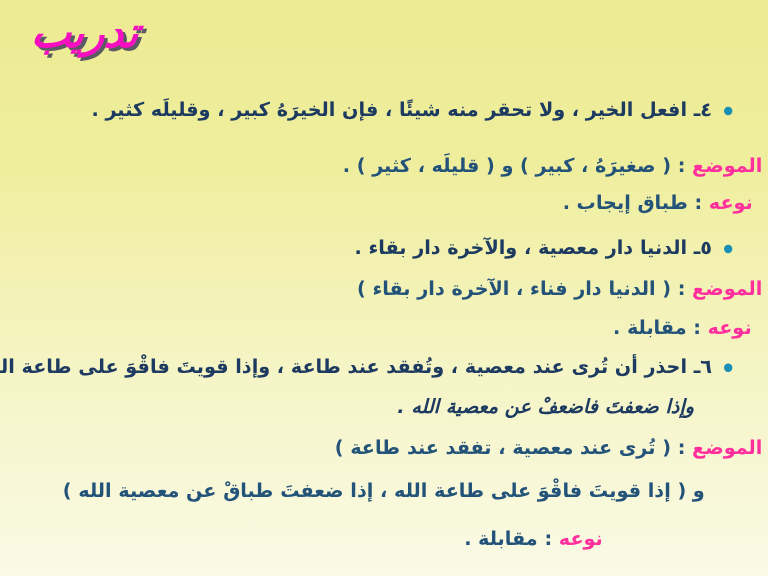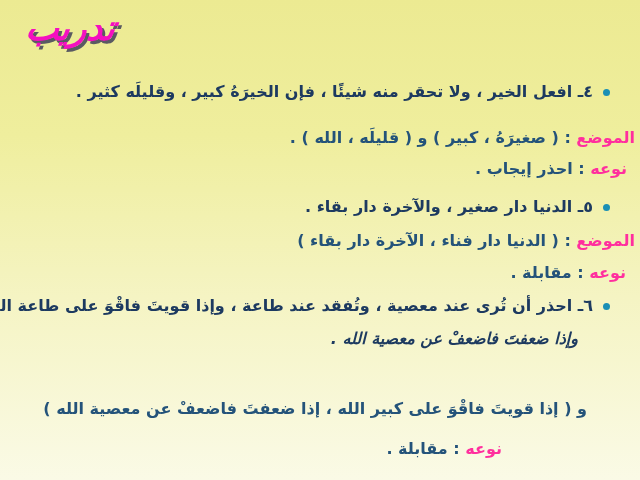--- a/index.html
+++ b/index.html
@@ -63,49 +63,52 @@
 
 <div class="slide">
 
   <div class="slide-title">تدريب</div>
 
   <div class="line l0">
     <span class="bullet-dot"></span><span class="bullet-text">٤ـ افعل الخير ، ولا تحقر منه شيئًا ، فإن الخيرَهُ كبير ، وقليلَه كثير .</span>
   </div>
 
   <div class="line l1">
-    <span class="lbl">الموضع</span><span class="content"> : </span><span class="content">( صغيرَهُ ، كبير ) و ( قليلَه ، الله ) .</span>
+    <span class="lbl">الموضع</span><span class="content"> : </span><span class="content">( صغيرَهُ ، كبير ) و ( قليلَه ، كثير ) .</span>
   </div>
 
   <div class="line l2">
-    <span class="lbl">نوعه</span><span class="content"> : </span><span class="content">احذر إيجاب .</span>
+    <span class="lbl">نوعه</span><span class="content"> : </span><span class="content">طباق إيجاب .</span>
   </div>
 
   <div class="line l3">
-    <span class="bullet-dot"></span><span class="bullet-text">٥ـ الدنيا دار صغير ، والآخرة دار بقاء .</span>
+    <span class="bullet-dot"></span><span class="bullet-text">٥ـ الدنيا دار معصية ، والآخرة دار بقاء .</span>
   </div>
 
   <div class="line l4">
     <span class="lbl">الموضع</span><span class="content"> : </span><span class="content">( الدنيا دار فناء ، الآخرة دار بقاء )</span>
   </div>
 
   <div class="line l5">
     <span class="lbl">نوعه</span><span class="content"> : </span><span class="content">مقابلة .</span>
   </div>
 
   <div class="line l6">
     <span class="bullet-dot"></span><span class="bullet-text">٦ـ احذر أن تُرى عند معصية ، وتُفقد عند طاعة ، وإذا قويتَ فاقْوَ على طاعة الله ،</span>
   </div>
 
   <div class="line l7">
     <span class="bullet-text">وإذا ضعفتَ فاضعفْ عن معصية الله .</span>
   </div>
 
+  <div class="line l8">
+    <span class="lbl">الموضع</span><span class="content"> : </span><span class="content">( تُرى عند معصية ، تفقد عند طاعة )</span>
+  </div>
 
   <div class="line l9">
-    <span class="content">و ( إذا قويتَ فاقْوَ على كبير الله ، إذا ضعفتَ فاضعفْ عن معصية الله )</span>
+    <span class="content">و ( إذا قويتَ فاقْوَ على طاعة الله ، إذا ضعفتَ طباقْ عن معصية الله )</span>
   </div>
 
   <div class="line l10">
     <span class="lbl">نوعه</span><span class="content"> : </span><span class="content">مقابلة .</span>
   </div>
 
 </div>
 
 </body></html>

